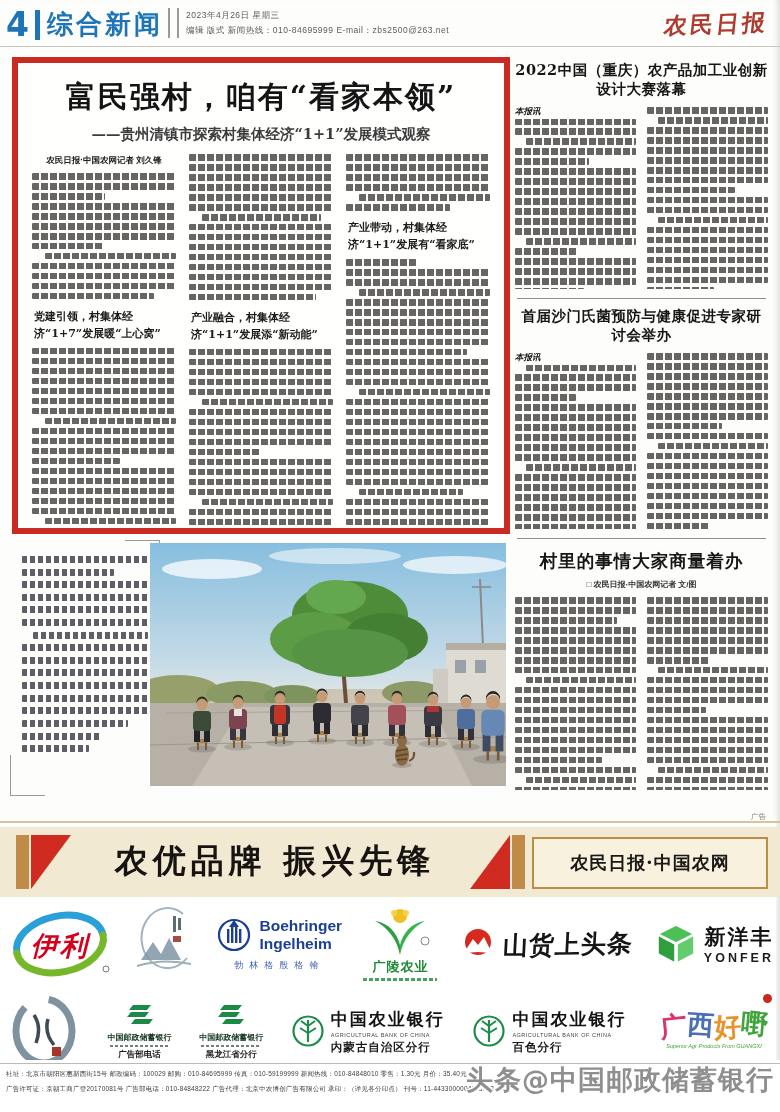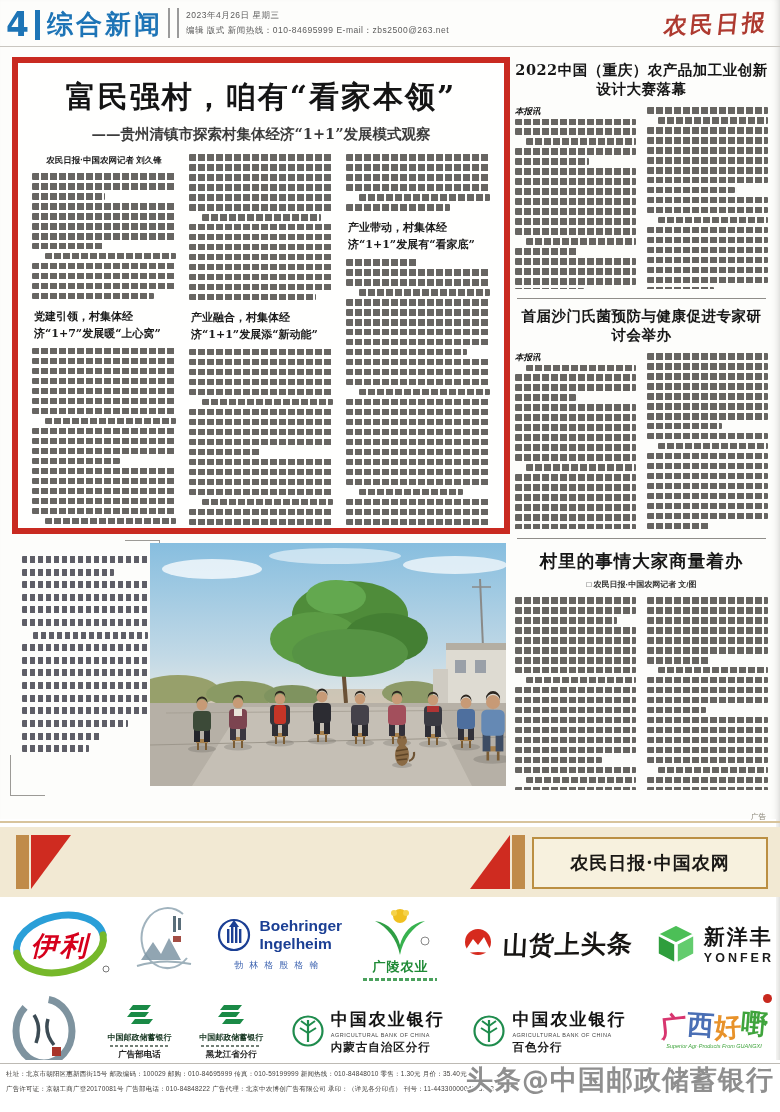--- a/index.html
+++ b/index.html
@@ -573,20 +573,21 @@
       </g>
     </svg>
   </figure>
 
   <section class="ad-sec">
     <div class="ad-label">广告</div>
     <div class="ad-topline"></div>
     <div class="ad-band">
       <div class="mk-bar" style="left:16px;"></div>
       <div class="mk-tri mk-tri-l" style="left:31px;"></div>
+      <div class="ad-slogan">农优品牌 振兴先锋</div>
       <div class="mk-tri mk-tri-r" style="left:470px;"></div>
       <div class="mk-bar" style="left:512px;"></div>
       <div class="brand-box">农民日报·中国农网</div>
     </div>
 
     <div class="logo-row row1">
       <div class="logo yili-wrap">
         <svg width="104" height="78" viewBox="0 0 104 78">
           <g transform="rotate(-12 52 39)">
             <path d="M8 39 A44 28 0 0 1 96 39" fill="none" stroke="#2a9fd8" stroke-width="7" stroke-linecap="round"></path>
@@ -642,21 +643,21 @@
           <path d="M4 26 Q19 22 34 26" stroke="#fff" stroke-width="2" fill="none"></path>
         </svg>
         <span class="shstt-text">山货上头条</span>
       </div>
       <div class="logo logo-inline">
         <svg width="44" height="44" viewBox="0 0 44 44">
           <polygon points="22,3 40,12 22,21 4,12" fill="#4cbf57" stroke="#fff" stroke-width="1.6"></polygon>
           <polygon points="4,13 21,22 21,41 4,32" fill="#2f9e3d" stroke="#fff" stroke-width="1.6"></polygon>
           <polygon points="40,13 23,22 23,41 40,32" fill="#63cc6e" stroke="#fff" stroke-width="1.6"></polygon>
         </svg>
-        <div style="text-align:left;">
+        <div style="text-align:center;">
           <div class="yonfer-cn">新洋丰</div>
           <div class="yonfer-en">YONFER</div>
         </div>
       </div>
     </div>
 
     <div class="logo-row row2">
       <div class="logo">
         <svg width="72" height="76" viewBox="0 0 72 76">
           <ellipse cx="36" cy="38" rx="28" ry="32" fill="none" stroke="#67808e" stroke-width="7" stroke-dasharray="120 26" opacity="0.85"></ellipse>

